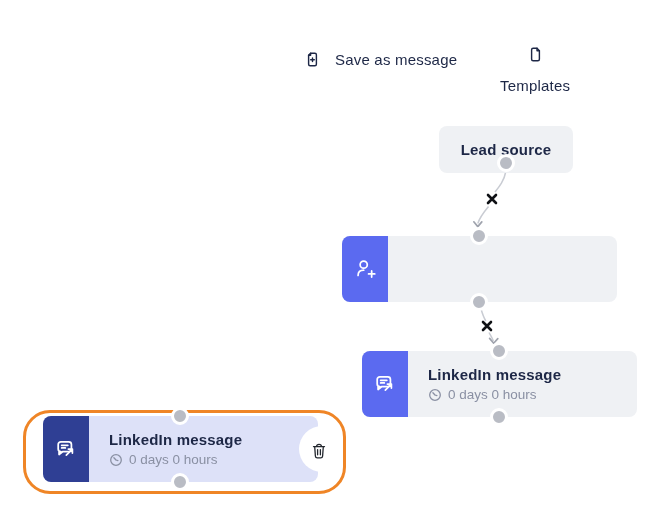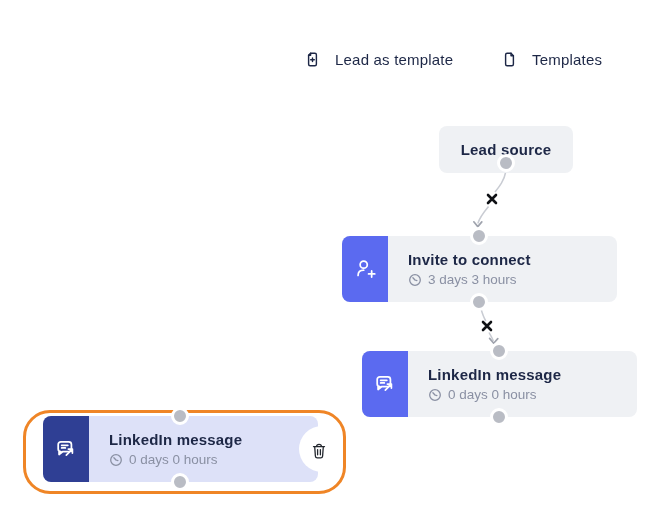--- a/index.html
+++ b/index.html
@@ -52,54 +52,44 @@
   </svg>
 
   <div class="tbtn" style="left:303px;top:45px;">
     <span>
       <svg width="19" height="19" viewBox="0 0 20 20" fill="none" stroke="#1d2746" stroke-width="1.5" stroke-linejoin="round" stroke-linecap="round">
         <path d="M8 3.5 L5.9 5.6 V14.9 A1.6 1.6 0 0 0 7.5 16.5 H12.5 A1.6 1.6 0 0 0 14.1 14.9 V5.1 A1.6 1.6 0 0 0 12.5 3.5 Z"></path>
         <path d="M8 3.5 V5.6 H5.9"></path>
         <path d="M10 8.3 V12.1 M8.1 10.2 H11.9"></path>
       </svg>
     </span>
-    <span class="lbl">Lead as template</span>
+    <span class="lbl">Save as message</span>
   </div>
 
-  <div class="tbtn" style="left:500px;top:45px;">
+  <div class="tbtn" style="left:500px;top:45px;flex-direction:column;">
     <span>
       <svg width="19" height="19" viewBox="0 0 20 20" fill="none" stroke="#1d2746" stroke-width="1.5" stroke-linejoin="round" stroke-linecap="round">
         <path d="M7.5 3.5 A1.6 1.6 0 0 0 5.9 5.1 V14.9 A1.6 1.6 0 0 0 7.5 16.5 H12.5 A1.6 1.6 0 0 0 14.1 14.9 V6 L11.6 3.5 Z"></path>
         <path d="M11.6 3.5 V6 H14.1"></path>
       </svg>
     </span>
     <span class="lbl">Templates</span>
   </div>
 
   <div class="node lead" style="left:439px;top:115px;width:134px;height:47px;margin-top:11px;">
     <span class="node-title">Lead source</span>
   </div>
 
   <div class="node" style="left:342px;top:236px;width:275px;height:66px;">
     <div class="node-icon">
       <svg width="26" height="26" viewBox="0 0 24 24" fill="none" stroke="#ffffff" stroke-width="1.6" stroke-linecap="round">
         <circle cx="10.8" cy="8" r="3.3"></circle>
         <path d="M5.6 18 C5.6 14.9 7.8 13.1 10.8 13.1"></path>
         <path d="M15.3 16.6 H21 M18.15 13.8 V19.4"></path>
       </svg>
-    </div>
-    <div class="node-main">
-      <span class="node-title">Invite to connect</span>
-      <span class="node-sub">
-        <svg width="14" height="14" viewBox="0 0 14 14" fill="none" stroke="#8a90a3" stroke-width="1.3" stroke-linecap="round">
-          <circle cx="7" cy="7" r="5.3"></circle>
-          <path d="M7 7 L4.9 4.7 M7 7 L8.9 7.6"></path>
-        </svg>
-        <span>3 days 3 hours</span>
-      </span>
     </div>
   </div>
 
   <div class="node" style="left:362px;top:351px;width:275px;height:66px;">
     <div class="node-icon">
       <svg width="26" height="26" viewBox="0 0 24 24" fill="none" stroke="#ffffff" stroke-width="1.6" stroke-linecap="round" stroke-linejoin="round">
         <path d="M8.8 14.5 L5.6 17.1 V14.5 H7.2 A2.4 2.4 0 0 1 4.8 12.1 V7.9 A2.4 2.4 0 0 1 7.2 5.5 H14.6 A2.4 2.4 0 0 1 17 7.9 V12.1 A2.4 2.4 0 0 1 14.6 14.5 Z"></path>
         <path d="M8 8.6 H13.7 M8 11 H11.4"></path>
         <path d="M12.3 17.6 L17.6 12.3 M14.2 12.1 H17.9 V15.8"></path>
       </svg>

